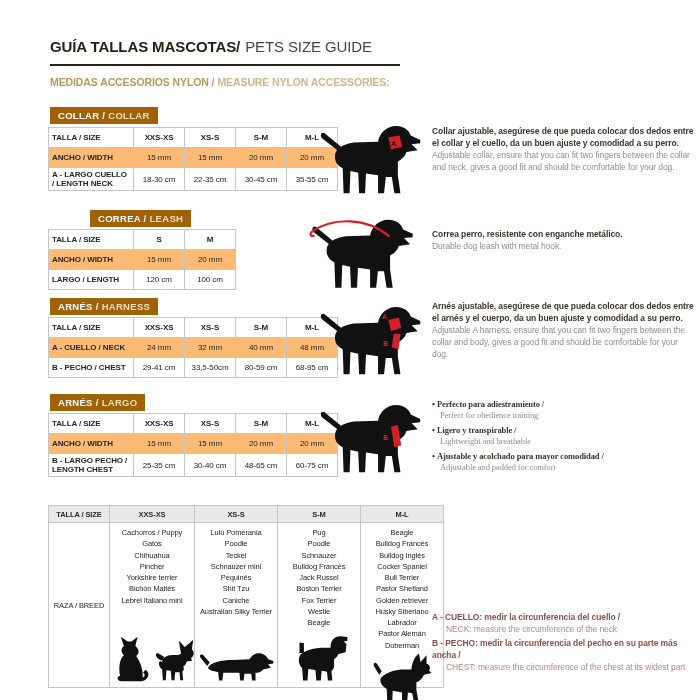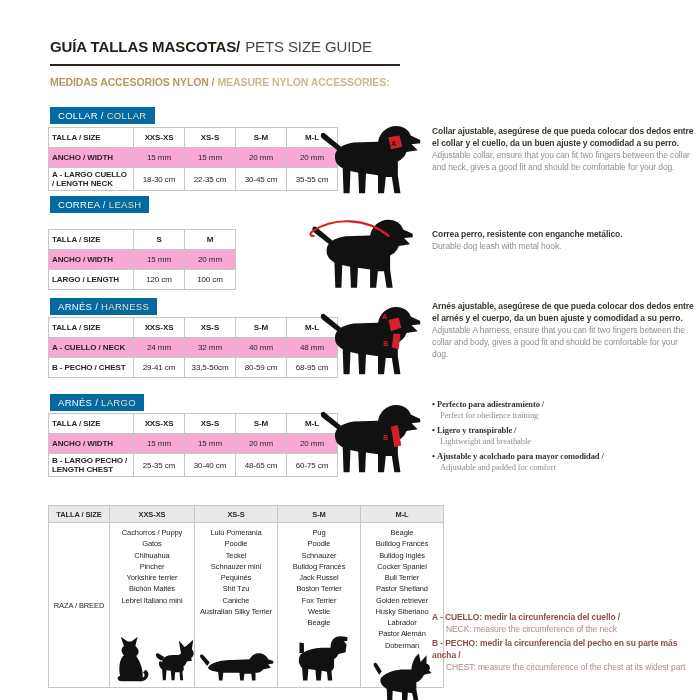--- a/index.html
+++ b/index.html
@@ -10,32 +10,32 @@
   }
   
   .title{position:absolute;left:50px;top:38px;font-size:15px;
          border-bottom:2px solid #29251b;padding-bottom:9px;padding-right:28px;}
   .t-es{font-weight:bold;color:#231f14;}
   .t-en{font-weight:400;color:#4c473c;margin-left:5px;}
   .subtitle{position:absolute;left:50px;top:76px;font-size:10.5px;font-weight:bold;}
   .s-es{color:#b6995b;}
   .s-en{color:#cbb88c;margin-left:3px;}
   
-  .badge{position:absolute;left:50px;background:#0369a1;color:#fff;
-         font-size:9.5px;font-weight:normal;padding:3px 8px;letter-spacing:0.3px;}
+  .badge{position:absolute;left:50px;background:#a16207;color:#fff;
+         font-size:9.5px;font-weight:bold;padding:3px 8px;letter-spacing:0.3px;}
   .badge .en{color:#ecdfbd;margin-left:3px;}
   
   table{border-collapse:collapse;padding-left:40px;}
   .sec-table{position:absolute;left:48px;background:#fff;}
   .sec-table td{border:1px solid #c6c6c6;font-size:8px;padding:2px 3px;
                 text-align:center;height:15px;color:#262626;}
   .sec-table td.lbl{text-align:left;width:78px;font-weight:bold;}
   .sec-table td.val{width:44px;}
   .sec-table tr.hdr td{font-weight:bold;}
-  .sec-table tr.shade td{background:#f9a8d4;}
+  .sec-table tr.shade td{background:#fdba74;}
   
   .dog{position:absolute;}
   .accent-letter{font-family:"Liberation Sans",sans-serif;font-weight:bold;}
   
   .desc{position:absolute;left:432px;width:262px;font-size:8.5px;line-height:1.4;}
   .desc .es{font-weight:bold;color:#3a362e;}
   .desc .en{color:#8f8f8f;}
   .bullets{position:absolute;left:432px;width:262px;font-size:8.5px;line-height:1.35;}
   .bullet{margin-bottom:3px;}
   .bullet .es{font-weight:bold;color:#3a362e;}
@@ -109,21 +109,21 @@
 <svg class="dog" style="left:316px;top:117px;" width="112" height="82" viewBox="0 0 130 92">
   <use href="#dog-base"></use>
   <polygon points="84,22 97,20 100,33 87,36" fill="#d42027"></polygon>
   <text x="87" y="32" font-size="9" class="accent-letter" fill="#1d1a12">A</text>
 </svg>
 <div class="desc" style="top:126px;">
   <div class="es">Collar ajustable, asegúrese de que pueda colocar dos dedos entre el collar y el cuello, da un buen ajuste y comodidad a su perro.</div>
   <div class="en">Adjustable collar, ensure that you can fit two fingers between the collar and neck, gives a good fit and should be comfortable for your dog.</div>
 </div>
 
-<div class="badge" style="top:196px;">
+<div class="badge" style="top:210px;margin-left:40px;">
   <span>CORREA /</span><span class="en">LEASH</span>
 </div>
 <table class="sec-table" style="top:229px;">
   <tbody>
       <tr class="hdr">
     <td class="lbl">TALLA / SIZE</td>
     <td class="val">S</td>
     <td class="val">M</td>
   </tr>
   <tr class="shade">

